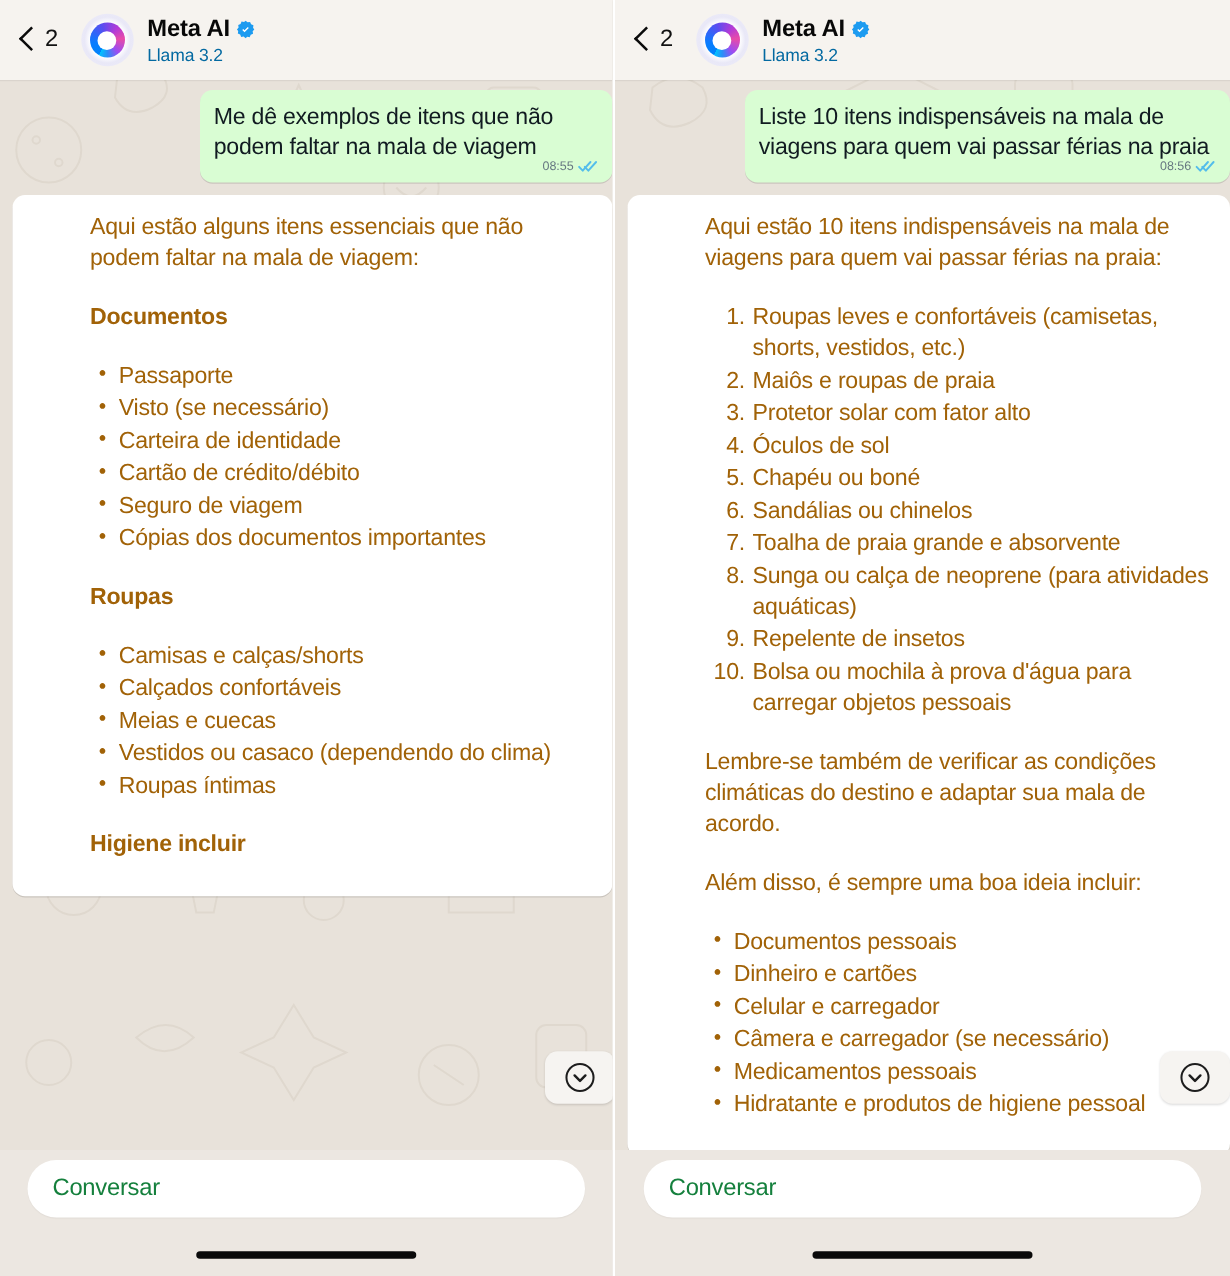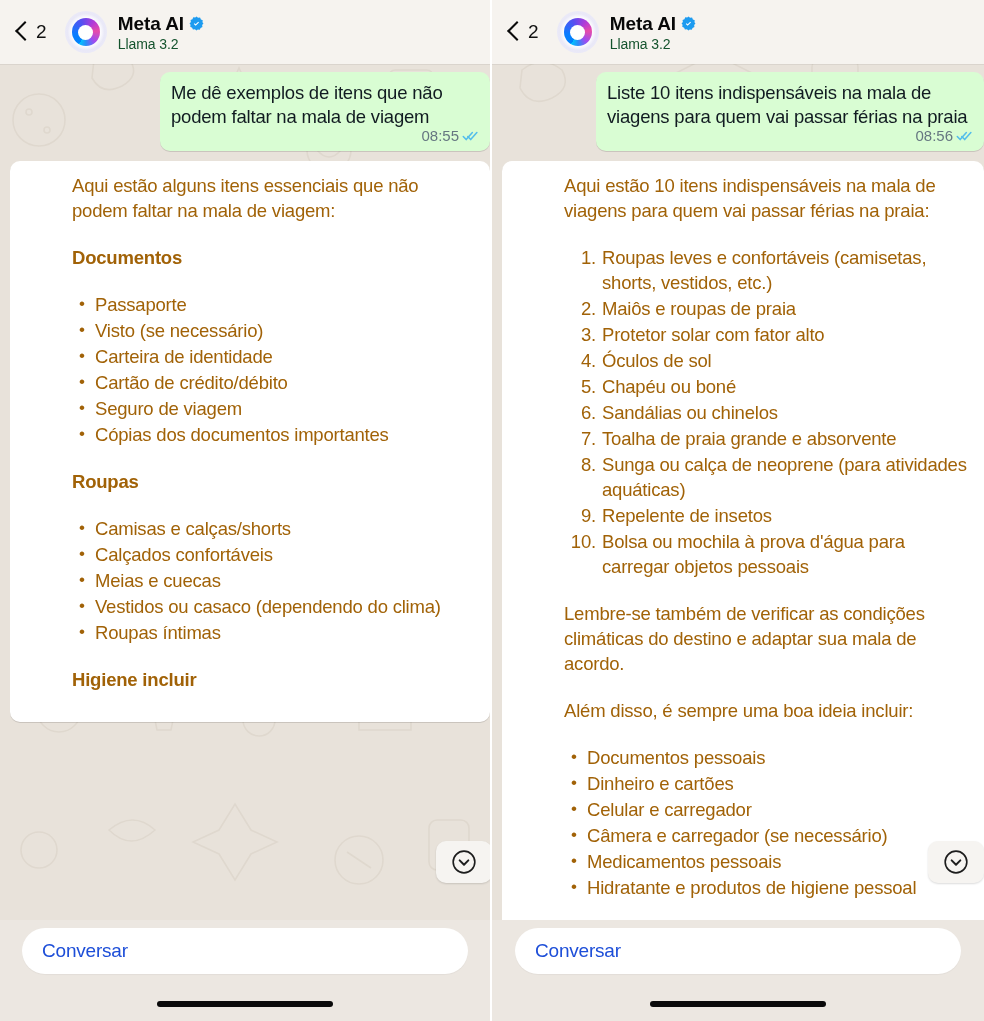--- a/index.html
+++ b/index.html
@@ -75,21 +75,21 @@
     display: flex; align-items: center; justify-content: center;
   }
   .meta-ring:after {
     content: ""; width: 15px; height: 15px;
     border-radius: 50%; background: #ffffff;
   }
   .head-text { display: flex; flex-direction: column; justify-content: center; gap: 1px; }
   .head-title-row { display: flex; align-items: center; gap: 5px; }
   .head-title { font-size: 19px; font-weight: bold; color: #080808; letter-spacing: -.1px; text-align: center; }
   .verified { width: 15px; height: 15px; display: block; }
-  .head-sub { font-size: 14px; color: #14532d; letter-spacing: -.1px; }
+  .head-sub { font-size: 14px; color: #0369a1; letter-spacing: -.1px; }
 
   
   .chat {
     position: relative; z-index: 2;
     flex: 1 1 auto;
     padding: 8px 0 0 10px;
     display: flex; flex-direction: column;
     overflow: hidden;
   }
   .row-out { display: flex; justify-content: flex-end; }
@@ -113,21 +113,21 @@
   }
   .bubble-text {
     font-size: 18.5px; line-height: 24px; color: #111b21;
     letter-spacing: -.2px;
     white-space: pre-wrap;
   }
   .meta-row {
     display: flex; align-items: center; justify-content: flex-end;
     gap: 3px; margin-top: -2px;
   }
-  .msg-time { font-size: 15px; color: #667781; }
+  .msg-time { font-size: 10px; color: #667781; }
   .ticks { width: 17px; height: 12px; display: block; }
 
   
   .ai-body { font-size: 18.5px; line-height: 25px; color: #a16207; letter-spacing: -.2px; margin-left: 48px; }
   .ai-para { margin-bottom: 22px; }
   .ai-para:last-child { margin-bottom: 0; }
   .ai-h { font-weight: bold; font-size: 18.5px; margin-bottom: 22px; letter-spacing: -.2px; }
   ul.ai-ul { list-style: none; margin: 0 0 22px 0; padding: 0; }
   ul.ai-ul li {
     position: relative; padding-left: 23px; margin-bottom: 1px;
@@ -172,21 +172,21 @@
   }
   .composer {
     width: 446px; height: 46px;
     background: #ffffff;
     border-radius: 25px;
     display: flex; align-items: center;
     padding: 0 20px;
     box-shadow: 0 1px 1px rgba(0,0,0,.04);
     cursor: text;
   }
-  .composer-ph { font-size: 19px; color: #1d4ed8; letter-spacing: -.2px; }
+  .composer-ph { font-size: 19px; color: #15803d; letter-spacing: -.2px; }
   .home-indicator {
     width: 176px; height: 6px;
     background: #0a0a0a;
     border-radius: 3px;
     margin-top: 27px;
   }
 </style>
 </head>
 <body>
 

